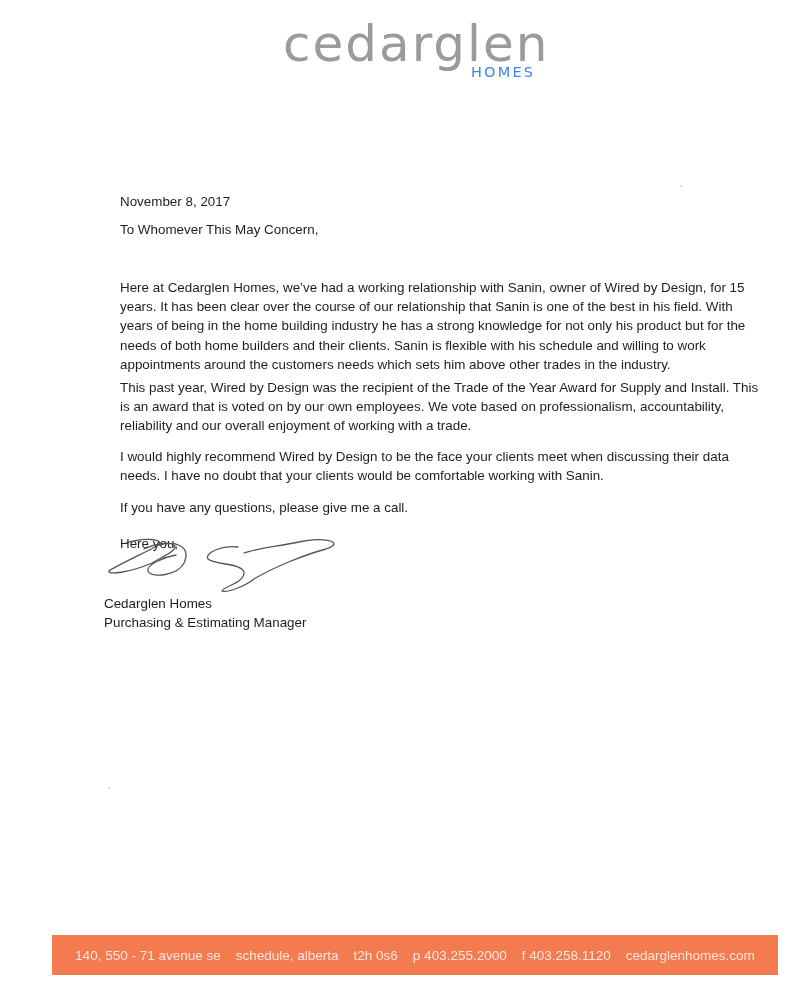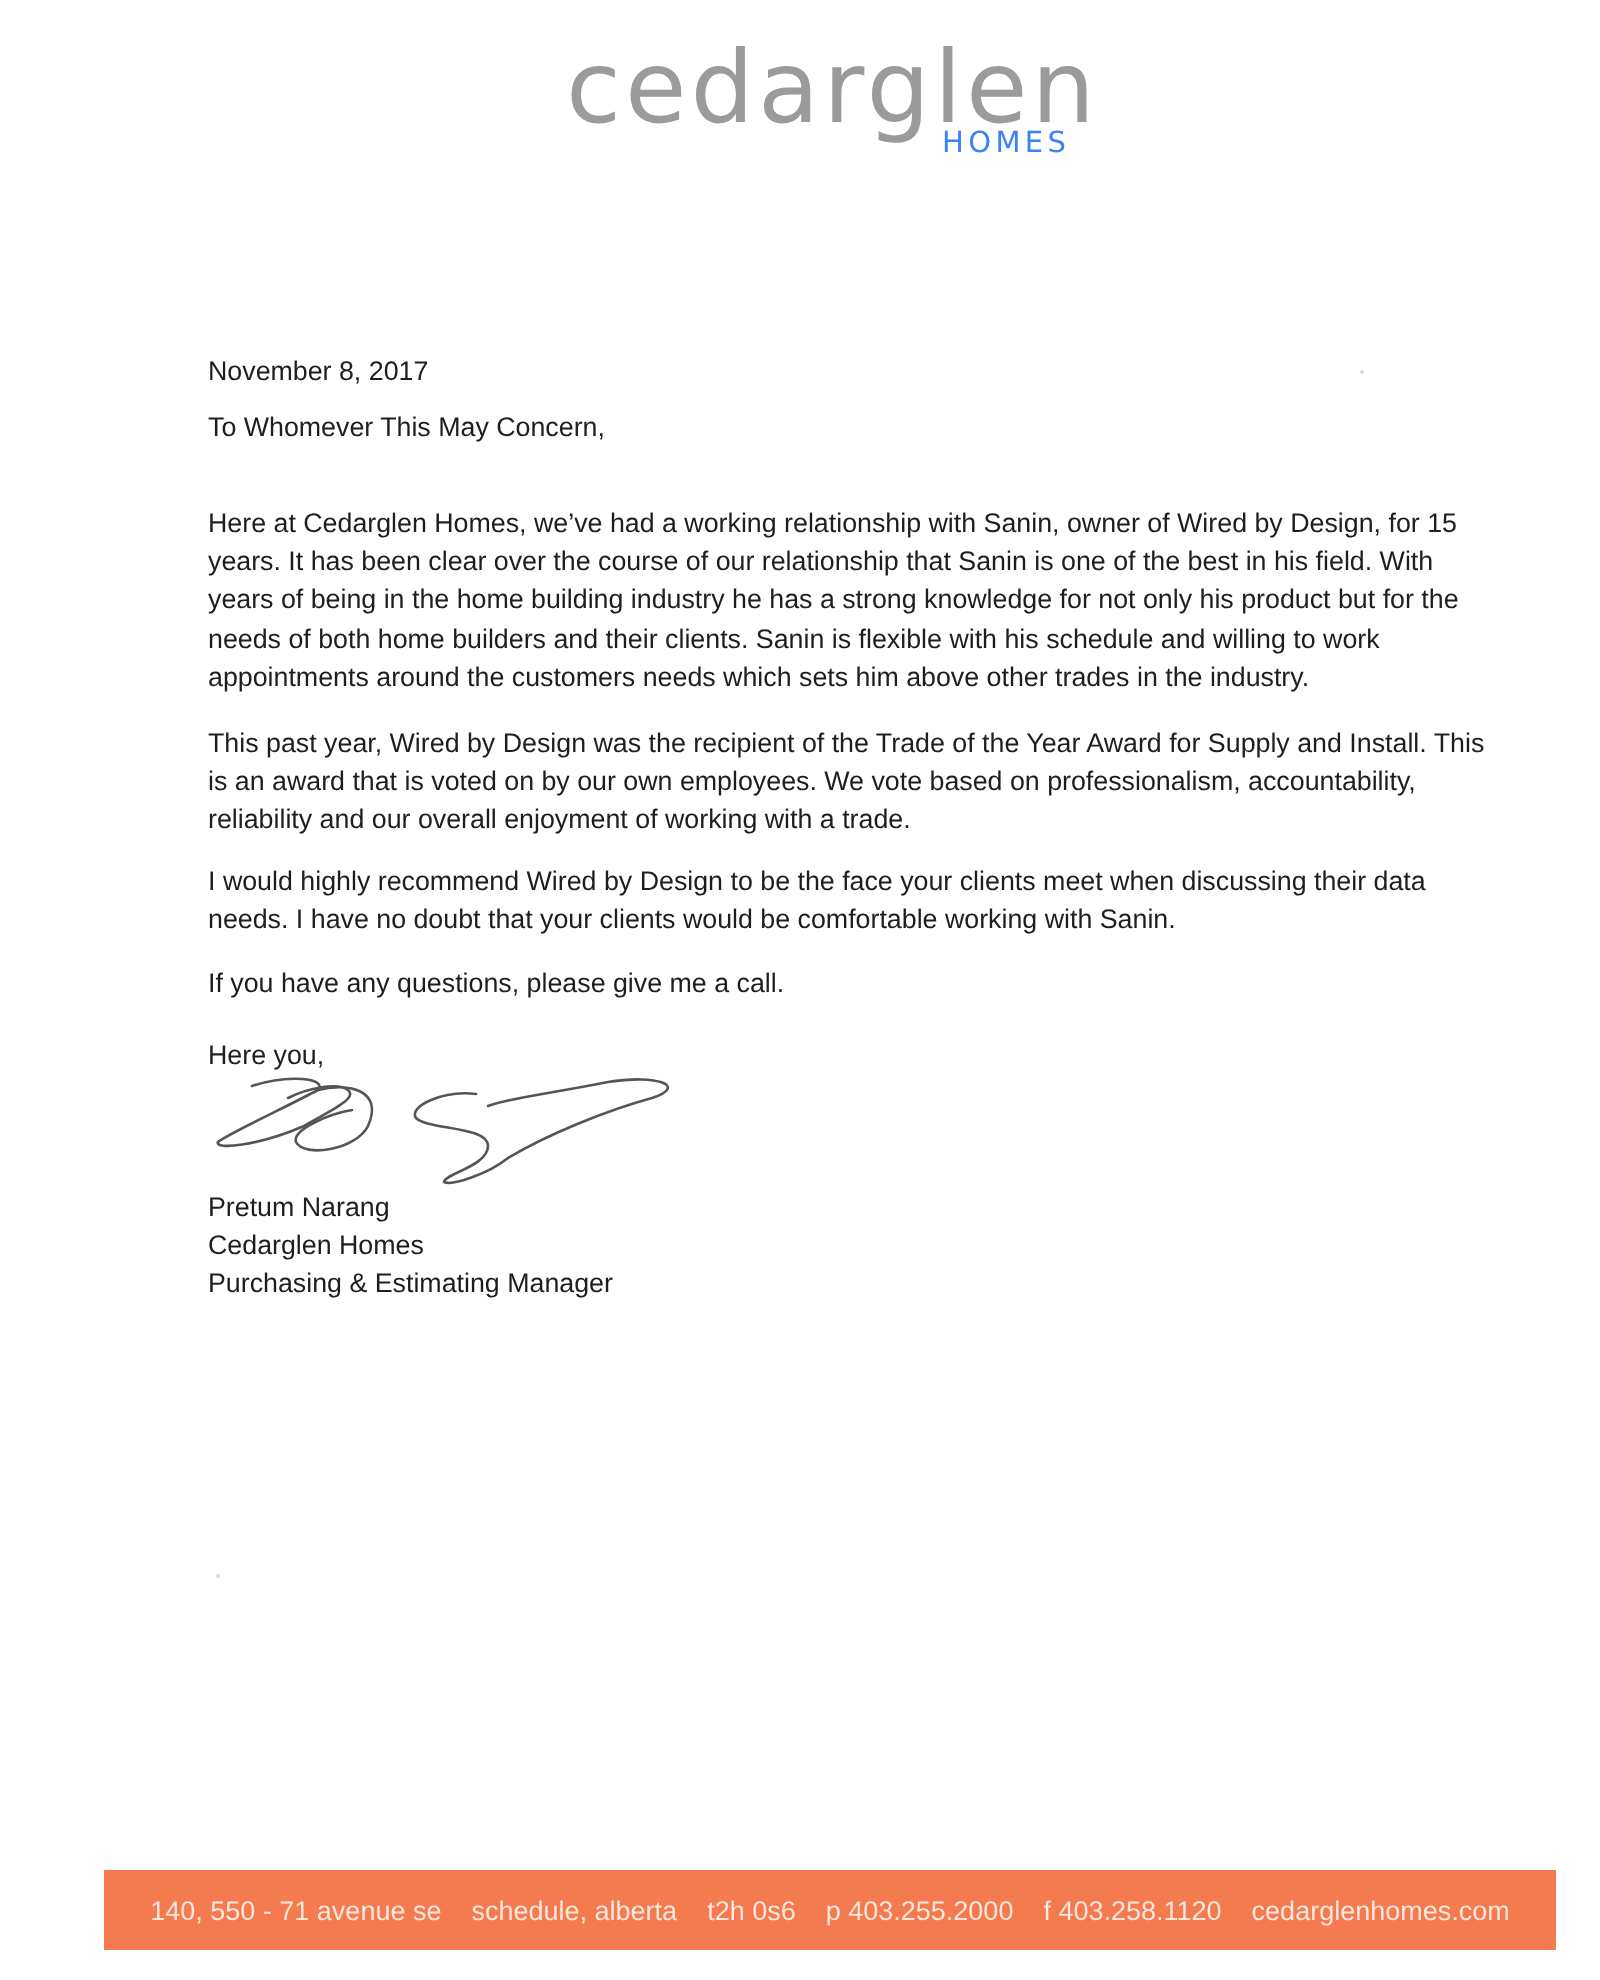--- a/index.html
+++ b/index.html
@@ -13,24 +13,24 @@
       font-size: 50px; letter-spacing: 2px; color: #9b9b9b; font-weight: 400; line-height: 52px;
     }
     .logo-sub {
       position: absolute; left: 471px; top: 46px; font-family: "DejaVu Sans", sans-serif;
       font-size: 14.5px; letter-spacing: 2.2px; color: #3b82f6; line-height: 16px;
     }
     .letter {
       position: absolute; left: 104px; top: 176px; width: 640px;
       font-size: 13.4px; line-height: 19.2px; color: #1e1e1e;
     }
-    .letter p { margin: 0; }
+    .letter p { margin: 16px; }
     .date { position: absolute; top: 0; left: 0; }
     .salutation { position: absolute; top: 28px; left: 0; }
-    .para1 { position: absolute; top: 76px; left: 0; width: 640px; }
+    .para1 { position: absolute; top: 86px; left: 0; width: 640px; }
     .para2 { position: absolute; top: 186px; left: 0; width: 640px; }
     .para3 { position: absolute; top: 255px; left: 0; width: 640px; }
     .para4 { position: absolute; top: 306px; left: 0; }
     .closing { position: absolute; top: 342px; left: 0; }
     .signature { position: absolute; left: 104px; top: 535px; width: 240px; height: 60px; }
     .sig-block { position: absolute; left: 104px; top: 594px; font-size: 13.4px; line-height: 19.2px; }
     .sig-block div { white-space: nowrap; }
     .footer {
       position: absolute; left: 52px; top: 935px; width: 726px; height: 40px;
       background: #f47a4f; color: #fde6dc; font-size: 13.5px;
@@ -57,21 +57,20 @@
   <p class="closing">Here you,</p>
 </div>
 
 <svg class="signature" viewBox="0 0 240 60" fill="none" stroke="#555" stroke-width="1.3" stroke-linecap="round">
   <path d="M22 8 C 40 2, 60 4, 55 10 C 40 18, 10 32, 5 36 C 3 40, 25 38, 48 28 C 62 20, 75 14, 70 10 C 65 6, 50 9, 40 14"></path>
   <path d="M55 10 C 70 6, 88 10, 80 28 C 74 40, 48 44, 44 36 C 42 30, 60 22, 72 20"></path>
   <path d="M134 12 C 118 10, 100 18, 104 24 C 110 30, 140 28, 140 38 C 140 48, 118 52, 118 56 C 122 58, 140 52, 150 44 C 170 32, 200 20, 222 14 C 240 8, 225 2, 200 6 C 170 12, 150 14, 140 18"></path>
 </svg>
 
 <div class="sig-block">
-  <div>Pretum Narang</div>
   <div>Cedarglen Homes</div>
   <div>Purchasing &amp; Estimating Manager</div>
 </div>
 
 <div class="speck" style="left:680px; top:185px;"></div>
 <div class="speck" style="left:108px; top:787px;"></div>
 
 <div class="footer">
   <span>140, 550 - 71 avenue se</span>
   <span>schedule, alberta</span>

